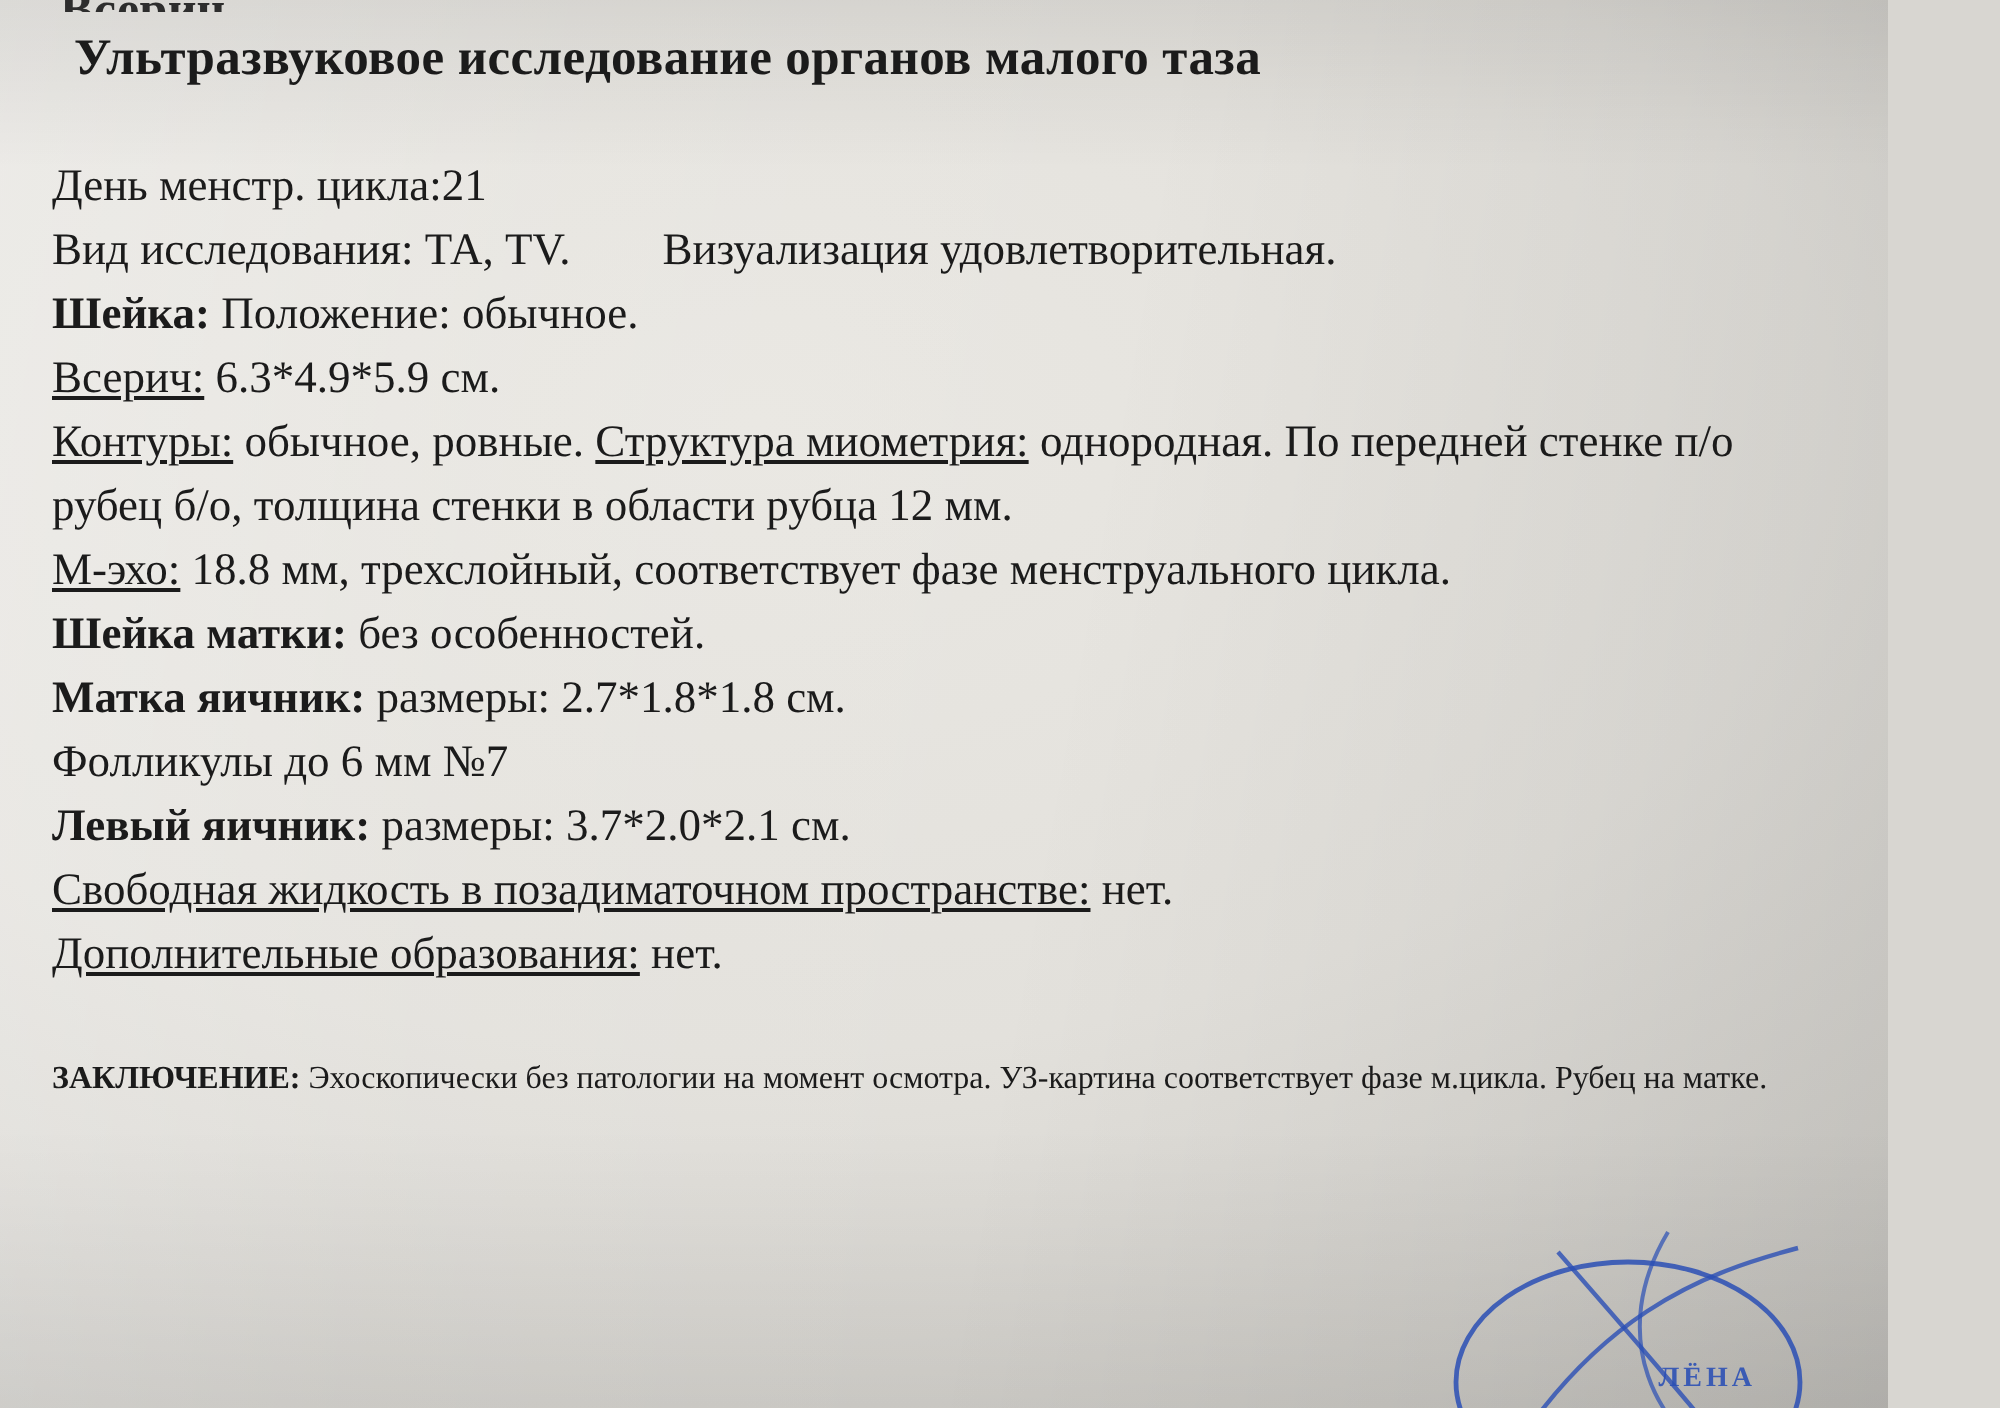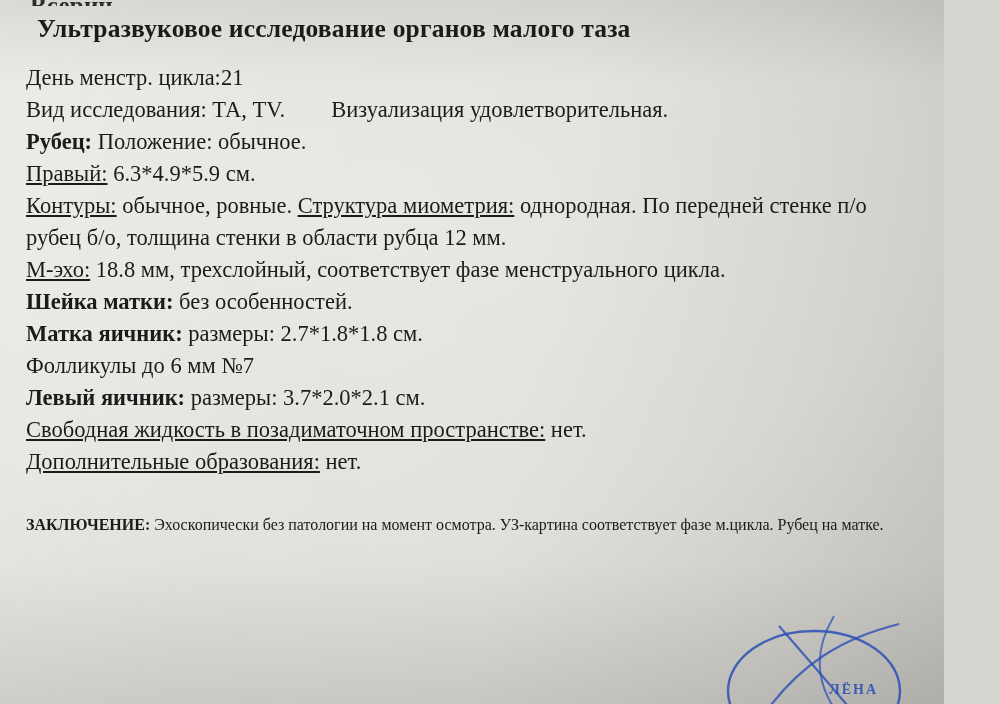--- a/index.html
+++ b/index.html
@@ -64,21 +64,21 @@
 
   .doc-title {
     margin: 14px 0 0 11px;
     font-size: 25.5px;
     font-weight: bold;
     letter-spacing: 0.2px;
     line-height: 1.15;
   }
 
   .body-block {
-    margin-top: 19px;
+    margin-top: 34px;
     font-size: 22.5px;
     line-height: 1.42;
   }
   .line {
     white-space: normal;
   }
   .b { font-weight: bold; }
   .u { text-decoration: underline; text-underline-offset: 2px; }
   .gap { display: inline-block; width: 46px; }
 
@@ -106,22 +106,22 @@
 
   <div class="cut-line">Всерич                                    ...</div>
 
   <div class="content">
 
     <div class="doc-title">Ультразвуковое исследование органов малого таза</div>
 
     <div class="body-block" id="body-lines">
         <div class="line"><span>День менстр. цикла:21</span></div>
         <div class="line"><span>Вид исследования: ТА, ТV.</span><span class="gap"></span><span>Визуализация удовлетворительная.</span></div>
-        <div class="line"><span class="b">Рубец:</span><span> Положение: обычное.</span></div>
-        <div class="line"><span class="u">Правый:</span><span>  6.3*4.9*5.9 см.</span></div>
+        <div class="line"><span class="b">Шейка:</span><span> Положение: обычное.</span></div>
+        <div class="line"><span class="u">Всерич:</span><span>  6.3*4.9*5.9 см.</span></div>
         <div class="line"><span class="u">Контуры:</span><span> обычное, ровные. </span><span class="u">Структура миометрия:</span><span> однородная. По передней стенке п/о рубец б/о, толщина стенки в области рубца 12 мм.</span></div>
         <div class="line"><span class="u">М-эхо:</span><span>  18.8 мм, трехслойный, соответствует фазе менструального цикла.</span></div>
         <div class="line"><span class="b">Шейка матки:</span><span> без особенностей.</span></div>
         <div class="line"><span class="b">Матка яичник:</span><span> размеры: 2.7*1.8*1.8 см.</span></div>
         <div class="line"><span>Фолликулы до 6 мм №7</span></div>
         <div class="line"><span class="b">Левый яичник:</span><span> размеры: 3.7*2.0*2.1 см.</span></div>
         <div class="line"><span class="u">Свободная жидкость в позадиматочном пространстве:</span><span> нет.</span></div>
         <div class="line"><span class="u">Дополнительные образования:</span><span> нет.</span></div>
       </div>
 

